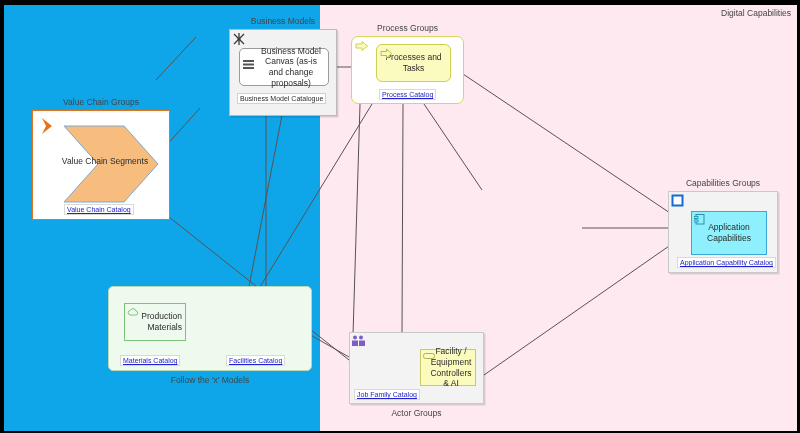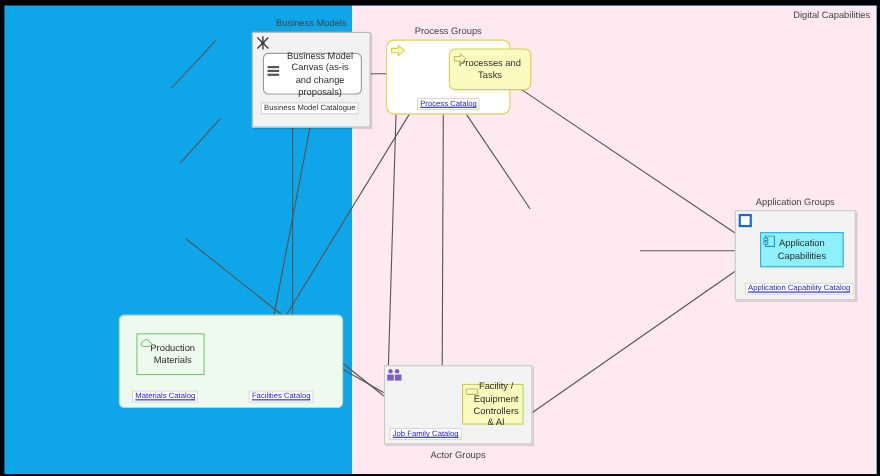--- a/index.html
+++ b/index.html
@@ -37,21 +37,21 @@
                           box-shadow:1.5px 1.5px 0 rgba(0,0,0,.13);}
   #g-follow    .group-box{border:1px solid #b9d8b9;background:#eefaee;border-radius:5px;}
 
   
   .node{position:absolute;box-sizing:border-box;display:flex;
         align-items:center;justify-content:center;text-align:center;
         font-size:8.5px;color:#2b2b2b;line-height:1.25;padding:2px 3px;}
 
   .node.rounded-grey{border:1px solid #9a9a9a;background:#fff;border-radius:5px;
                      justify-content:flex-start;padding-left:17px;text-align:center;}
-  .node.yellow{border:1.2px solid #cfcf52;background:#fbfbc0;border-radius:6px;margin-left:32px;}
+  .node.yellow{border:1.2px solid #cfcf52;background:#fbfbc0;border-radius:6px;}
   .node.yellow-sq{border:1.1px solid #c9c96a;background:#fbfbbe;}
   .node.cyan{border:1.2px solid #39a8d8;background:#8ef0fd;}
   .node.green-pale{border:1.2px solid #7cc47c;background:#eefaee;}
 
   
   .box3d{position:absolute;}
   .box3d .face{position:absolute;left:0;top:6px;width:calc(100% - 8px);
                height:calc(100% - 6px);background:#33d633;border:1.2px solid #1f9e1f;
                box-sizing:border-box;display:flex;align-items:center;
                justify-content:center;text-align:center;font-size:8.5px;color:#1a1a1a;
@@ -116,20 +116,36 @@
 
     <line x1="578" y1="223" x2="672" y2="223"></line>
 
     <line x1="678" y1="232" x2="480" y2="370"></line>
 
     <line x1="289" y1="320" x2="345" y2="352"></line>
 
     <line x1="178" y1="313" x2="228" y2="313"></line>
   </svg>
 
+  <div class="group" id="g-valuechain" style="left:28px;top:105px;width:138px;height:110px;">
+    <div class="group-box"></div>
+    <div class="group-title above">Value Chain Groups</div>
+
+    <svg class="gicon" style="left:6px;top:6px;" width="22" height="20">
+      <path d="M4 2 L14 10 L4 18 L8 10 Z" fill="#e8721b"></path>
+    </svg>
+
+    <svg style="position:absolute;left:30px;top:14px;" width="100" height="80">
+      <path d="M2 2 L62 2 L96 40 L62 78 L2 78 L36 40 Z" fill="#f7bd7f" stroke="#7fa8c9" stroke-width="1"></path>
+    </svg>
+    <div style="position:absolute;left:14px;top:46px;width:118px;text-align:center;
+                font-size:8.5px;color:#2b2b2b;">Value Chain Segments</div>
+
+    <div class="catalog" style="left:32px;bottom:5px;">Value Chain Catalog</div>
+  </div>
 
   <div class="group" id="g-business" style="left:201px;top:24px;width:108px;height:87px;margin-left:24px;">
     <div class="group-box"></div>
     <div class="group-title above">Business Models</div>
 
     <svg class="gicon" style="left:3px;top:3px;" width="14" height="14">
       <g stroke="#3c3c3c" stroke-width="1.3" fill="none">
         <line x1="2" y1="2" x2="12" y2="12"></line>
           <line x1="12" y1="2" x2="2" y2="12"></line>
         <line x1="7" y1="1" x2="7" y2="13"></line>
@@ -165,27 +181,27 @@
       </svg>
       <span>Processes and Tasks</span>
     </div>
 
     <div class="catalog" style="left:28px;bottom:4px;">Process Catalog</div>
   </div>
 
 
   <div class="group" id="g-app" style="left:664px;top:186px;width:110px;height:82px;">
     <div class="group-box"></div>
-    <div class="group-title above">Application Groups</div>
+    <div class="group-title above">Capabilities Groups</div>
 
     <svg class="gicon" style="left:3px;top:3px;" width="14" height="14">
       <rect x="1.5" y="1.5" width="10" height="10" fill="#fff" stroke="#1669d6" stroke-width="2"></rect>
     </svg>
 
-    <div class="node cyan" style="left:23px;top:20px;width:76px;height:32px;">
+    <div class="node cyan" style="left:23px;top:20px;width:76px;height:44px;">
       <svg style="position:absolute;left:2px;top:2px;" width="11" height="11">
         <rect x="2" y="0.5" width="8" height="9.5" fill="#8ef0fd" stroke="#2288aa" stroke-width="0.9"></rect>
         <rect x="0" y="2.5" width="4" height="2" fill="#8ef0fd" stroke="#2288aa" stroke-width="0.8"></rect>
         <rect x="0" y="6" width="4" height="2" fill="#8ef0fd" stroke="#2288aa" stroke-width="0.8"></rect>
       </svg>
       <span>Application Capabilities</span>
     </div>
 
     <div class="catalog" style="left:9px;bottom:5px;">Application Capability Catalog</div>
   </div>
@@ -207,26 +223,27 @@
         <rect x="0.5" y="0.5" width="11" height="5" rx="2" fill="#fbfbbe" stroke="#a8a84f" stroke-width="0.9"></rect>
       </svg>
       <span style="padding-left:6px;">Facility / Equipment Controllers &amp; AI</span>
     </div>
 
     <div class="catalog" style="left:5px;bottom:4px;">Job Family Catalog</div>
   </div>
 
   <div class="group" id="g-follow" style="left:104px;top:281px;width:204px;height:85px;">
     <div class="group-box"></div>
+    <div class="group-title below">Follow the 'x' Models</div>
 
     <div class="node green-pale" style="left:16px;top:17px;width:62px;height:38px;">
       <svg style="position:absolute;left:2px;top:3px;" width="12" height="10">
         <path d="M3 8 a2.4 2.4 0 0 1 0.3 -4.7 a3 3 0 0 1 5.6 0.7 a2 2 0 0 1 -0.4 4 Z" fill="#eefaee" stroke="#6fbb6f" stroke-width="0.9"></path>
       </svg>
-      <span style="padding-left:4px;">Production Materials</span>
+      <span style="padding-left:4px;text-align:right;">Production Materials</span>
     </div>
 
 
     <div class="catalog" style="left:12px;bottom:5px;">Materials Catalog</div>
     <div class="catalog" style="left:118px;bottom:5px;">Facilities Catalog</div>
   </div>
 
 </div>
 
 </body></html>

